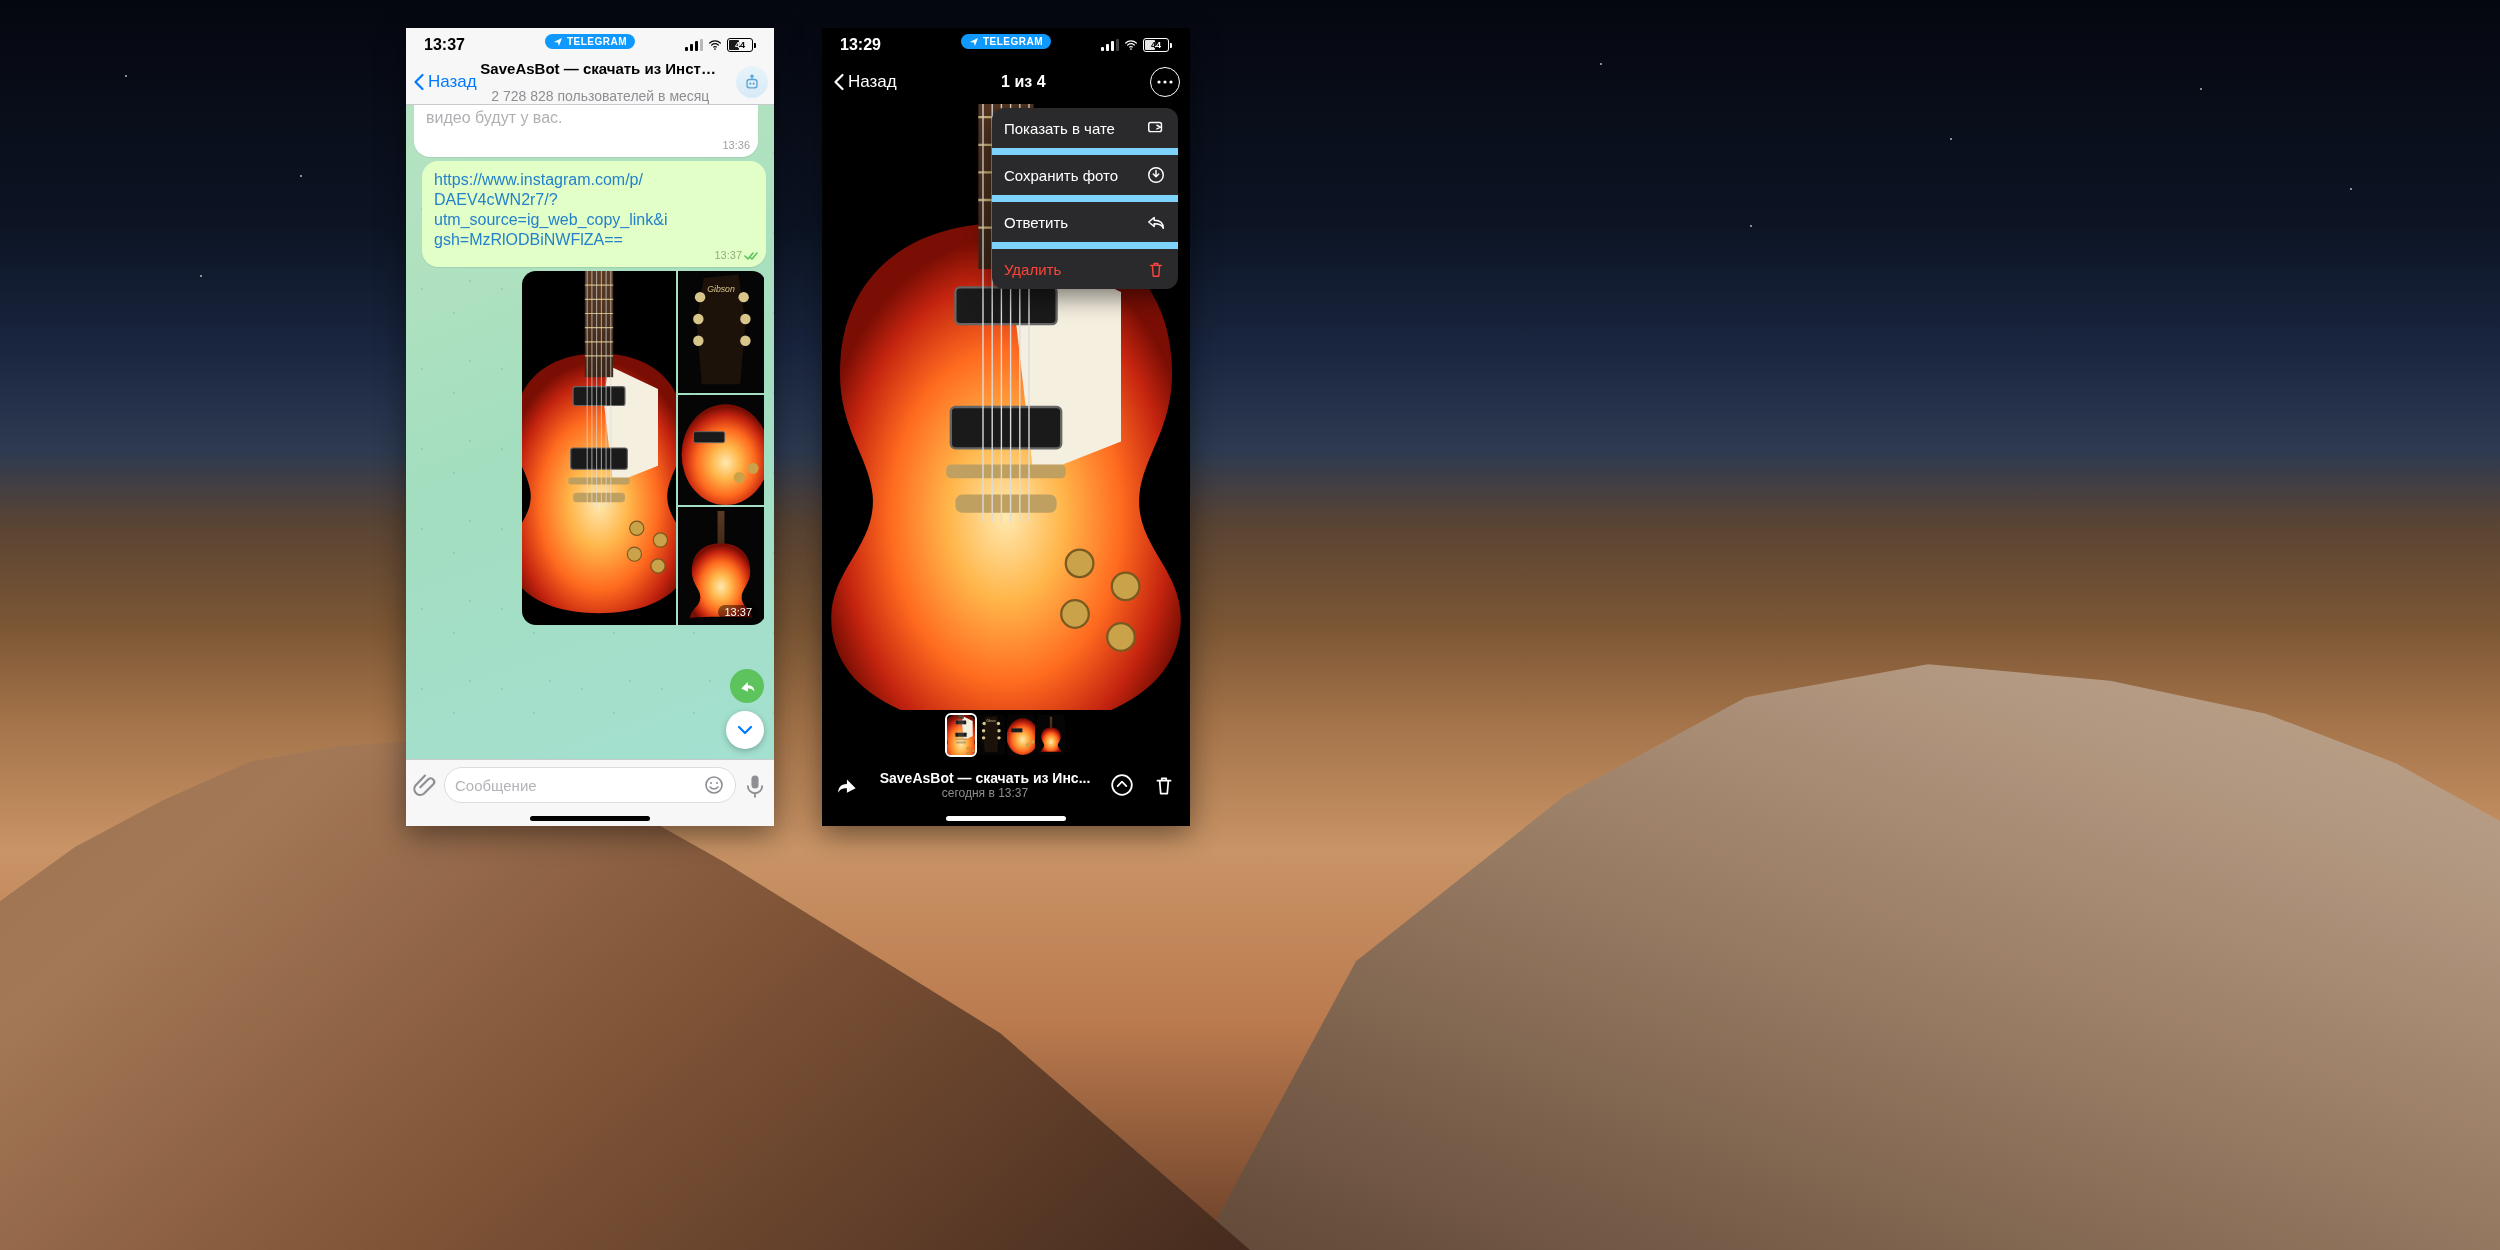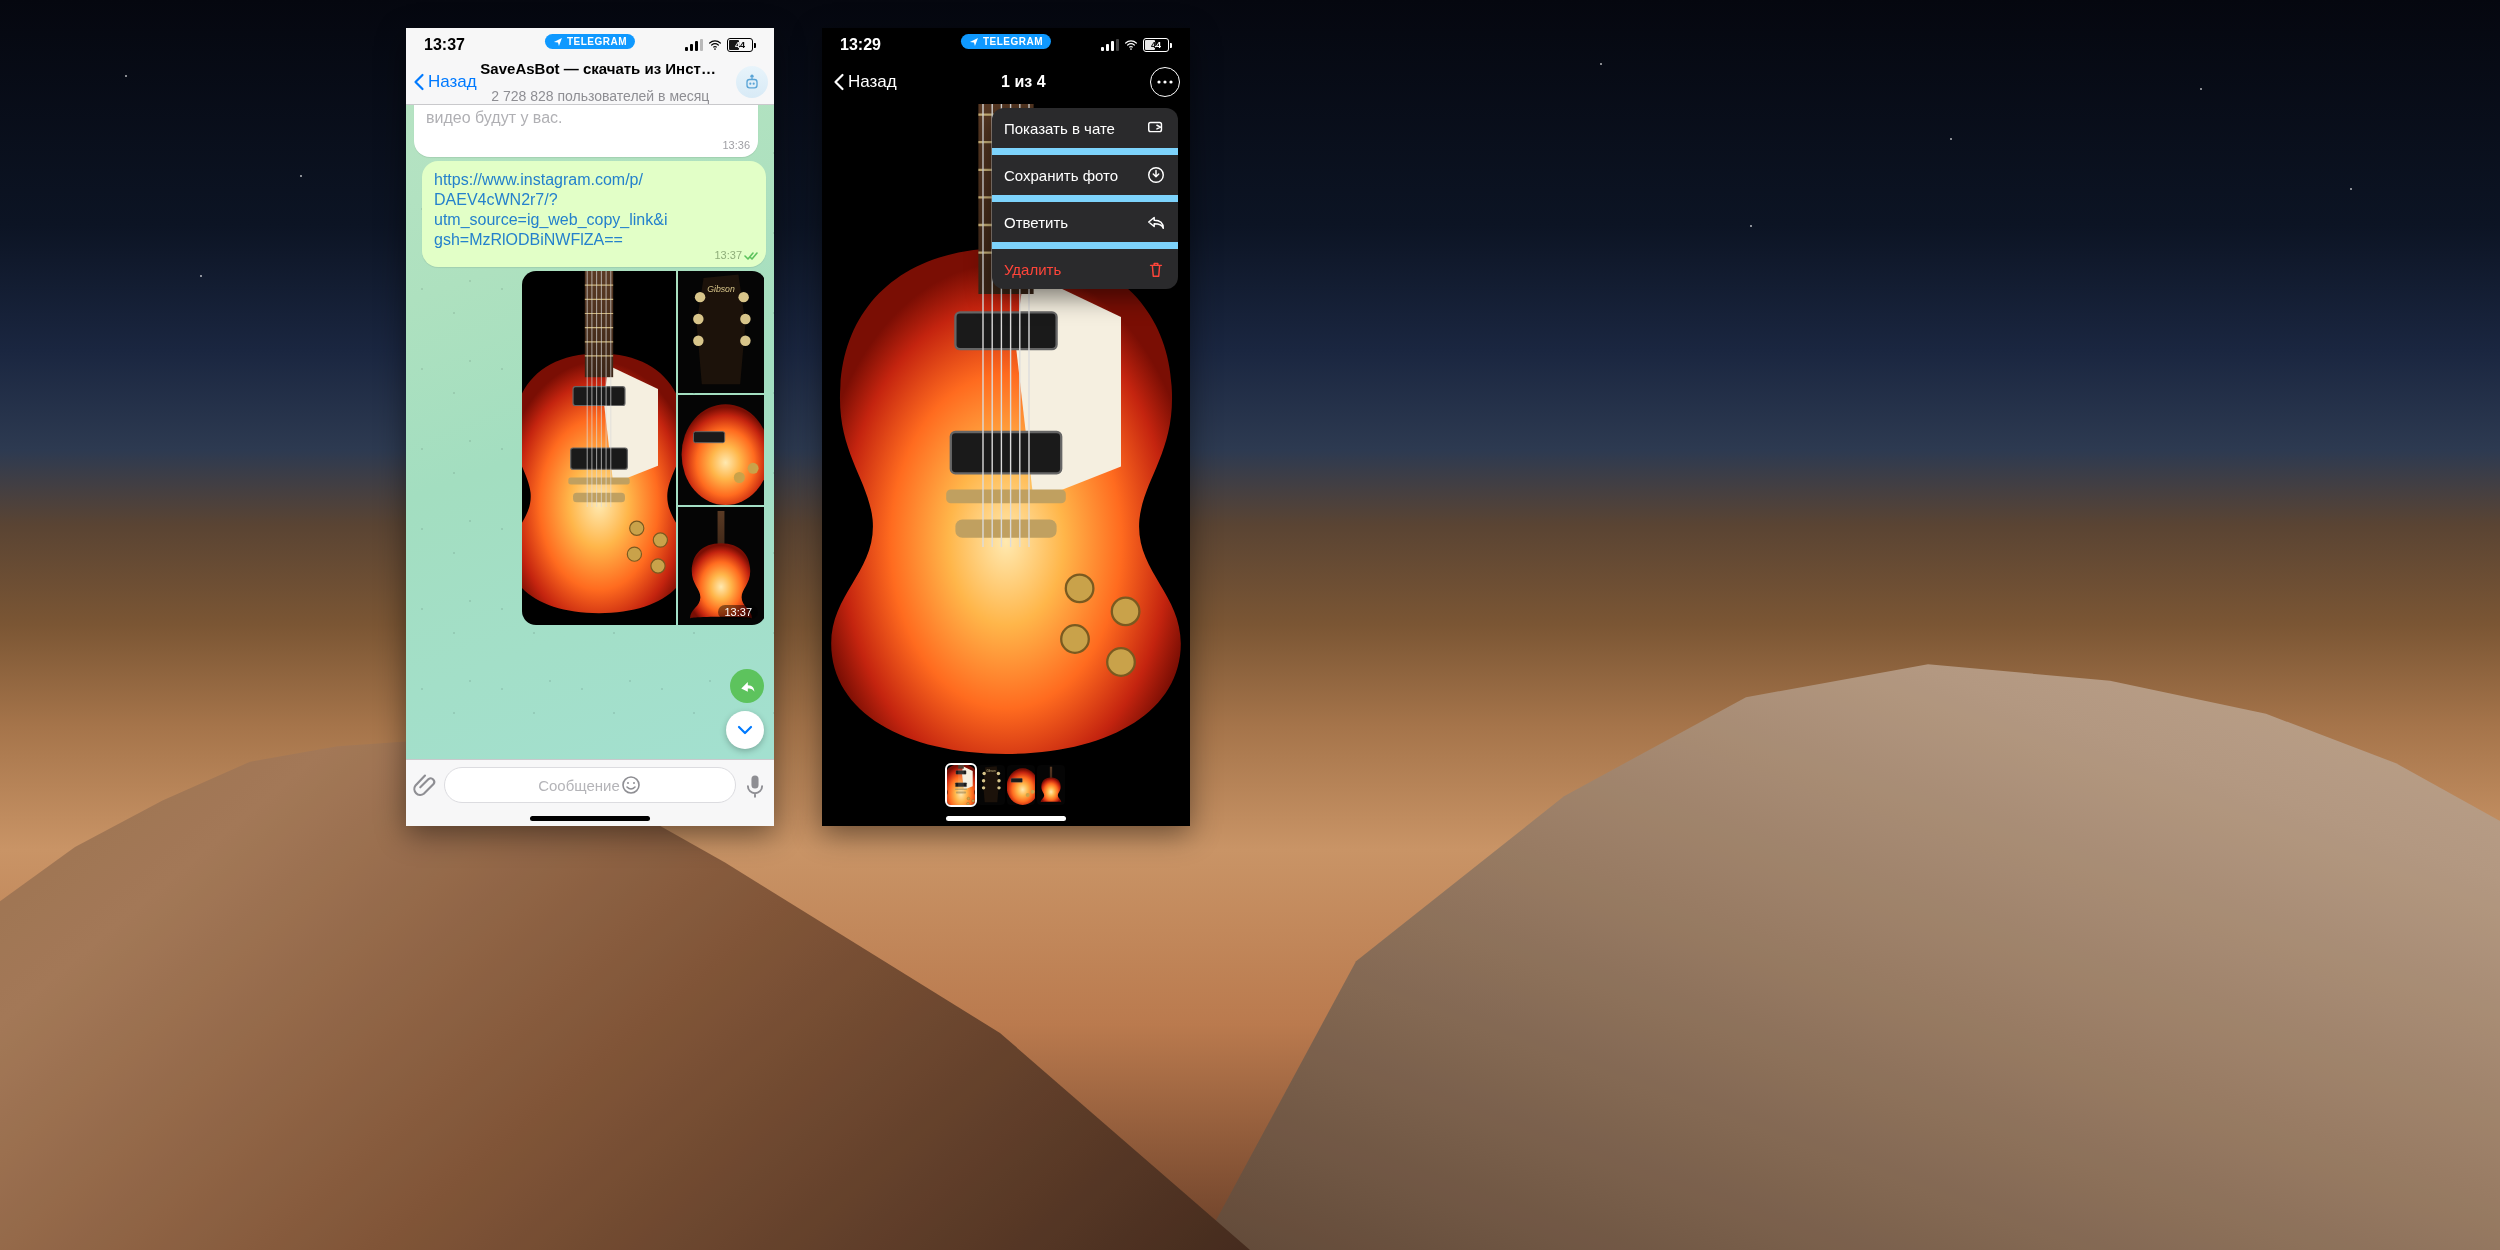--- a/index.html
+++ b/index.html
@@ -79,21 +79,21 @@
 
   .media-group{margin:4px 0 4px auto;width:244px;border-radius:14px;overflow:hidden;display:grid;grid-template-columns:154px 86px;grid-template-rows:122px 110px 118px;gap:2px;position:relative}
   .media-group .big{grid-row:1 / span 3}
   .mg-ts{position:absolute;right:8px;bottom:6px;background:rgba(0,0,0,.45);color:#fff;font-size:11px;padding:1px 6px;border-radius:8px}
 
   .scroll-down{position:absolute;right:10px;bottom:10px;width:38px;height:38px;border-radius:50%;background:#fff;box-shadow:0 2px 6px rgba(0,0,0,.25);display:flex;align-items:center;justify-content:center;color:#007aff}
   .forward-fab{position:absolute;right:10px;bottom:56px;width:34px;height:34px;border-radius:50%;background:#5dc35d;display:flex;align-items:center;justify-content:center;color:#fff}
 
   
   .inputbar{height:50px;background:#f7f7f8;border-top:1px solid #c9c9cc;display:flex;align-items:center;padding:0 6px;gap:6px}
-  .inputbar .field{flex:1;height:34px;border:1px solid #dcdce0;background:#fff;border-radius:18px;display:flex;align-items:center;padding:0 10px;color:#b4b4b8;justify-content:center}
+  .inputbar .field{flex:1;height:34px;border:1px solid #dcdce0;background:#fff;border-radius:18px;display:flex;align-items:center;padding:0 10px;color:#b4b4b8;justify-content:space-between}
   .inputbar svg{color:#8e8e93}
 
   .home-ind{height:16px;display:flex;align-items:center;justify-content:center}
   .home-ind span{width:120px;height:5px;border-radius:3px}
   .phone.left .home-ind span{background:#000}
   .phone.right .home-ind span{background:#fff}
 
   .phone.left{display:flex;flex-direction:column}
   .phone.right{display:flex;flex-direction:column;color:#fff}
 
@@ -510,18 +510,35 @@
             </svg></div>
         <div class="th"><svg viewBox="0 0 100 120" width="100%" height="100%" preserveAspectRatio="xMidYMid slice">
               <use href="#guitar-angle"></use>
             </svg></div>
         <div class="th"><svg viewBox="0 0 100 140" width="100%" height="100%" preserveAspectRatio="xMidYMid slice">
               <use href="#guitar-full"></use>
             </svg></div>
       </div>
     </div>
 
+    <div class="viewer-foot">
+      <svg width="24" height="24" viewBox="0 0 22 22" style="color:#fff">
+          <use href="#share-arrow"></use>
+        </svg>
+      <div class="mid">
+        <div class="t">SaveAsBot — скачать из Инс...</div>
+        <div class="s">сегодня в 13:37</div>
+      </div>
+      <div class="grp">
+        <svg width="24" height="24" viewBox="0 0 22 22" style="color:#fff">
+            <use href="#circle-up"></use>
+          </svg>
+        <svg width="24" height="24" viewBox="0 0 22 22" style="color:#fff">
+            <use href="#trash"></use>
+          </svg>
+      </div>
+    </div>
     <div class="home-ind">
         <span></span>
       </div>
   </div>
 
 </div>
 
 </body></html>

